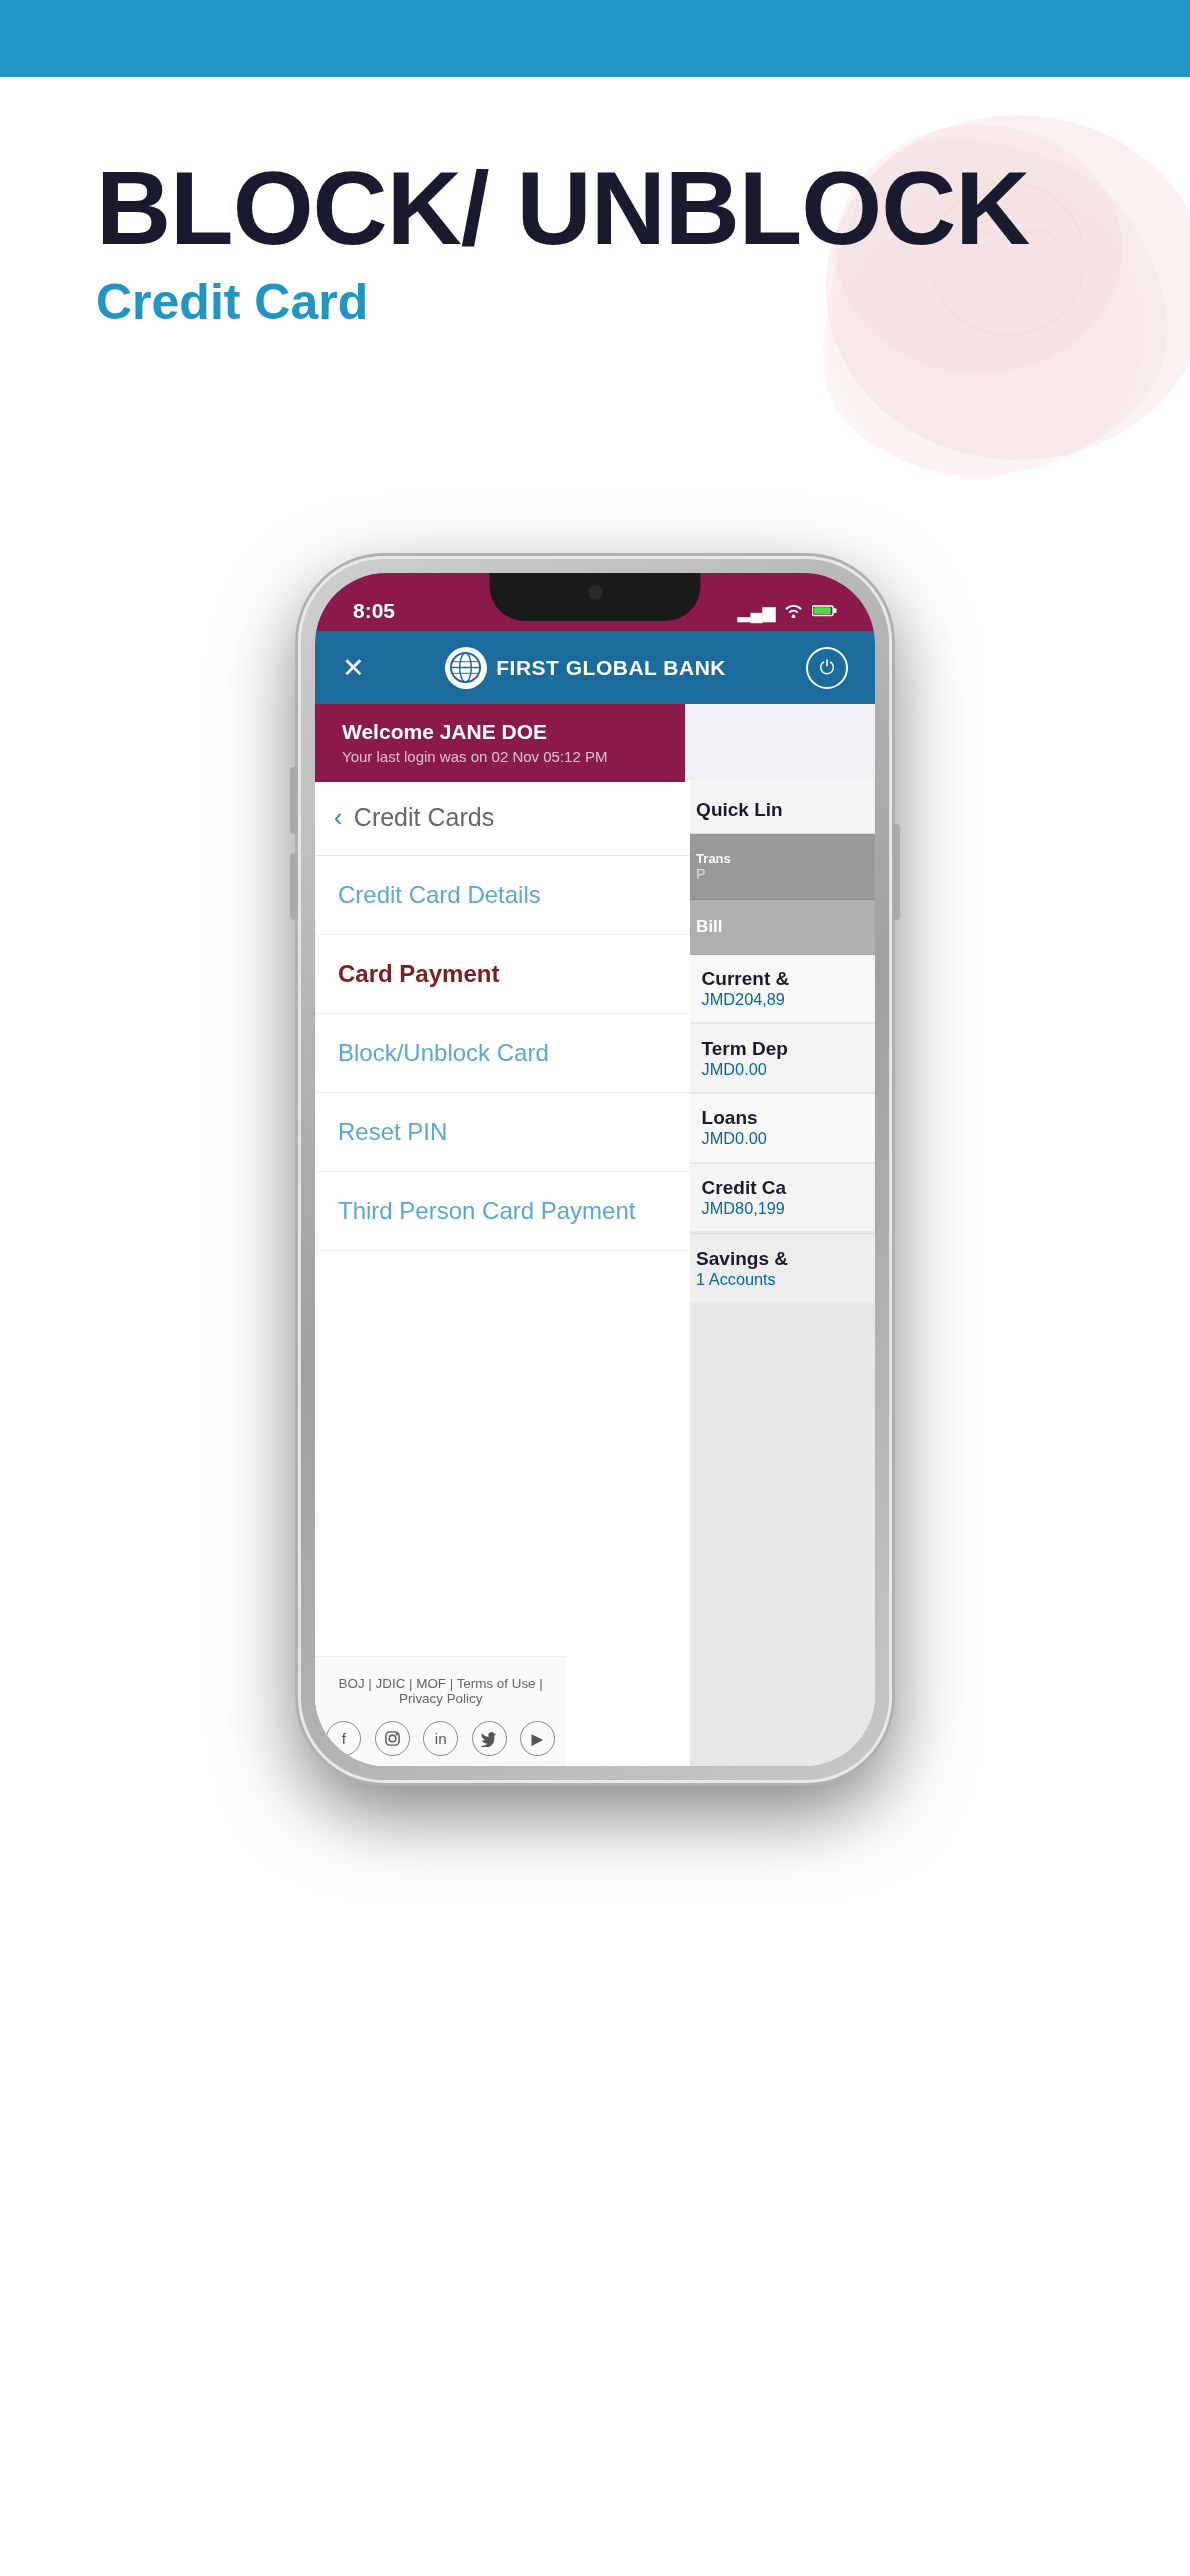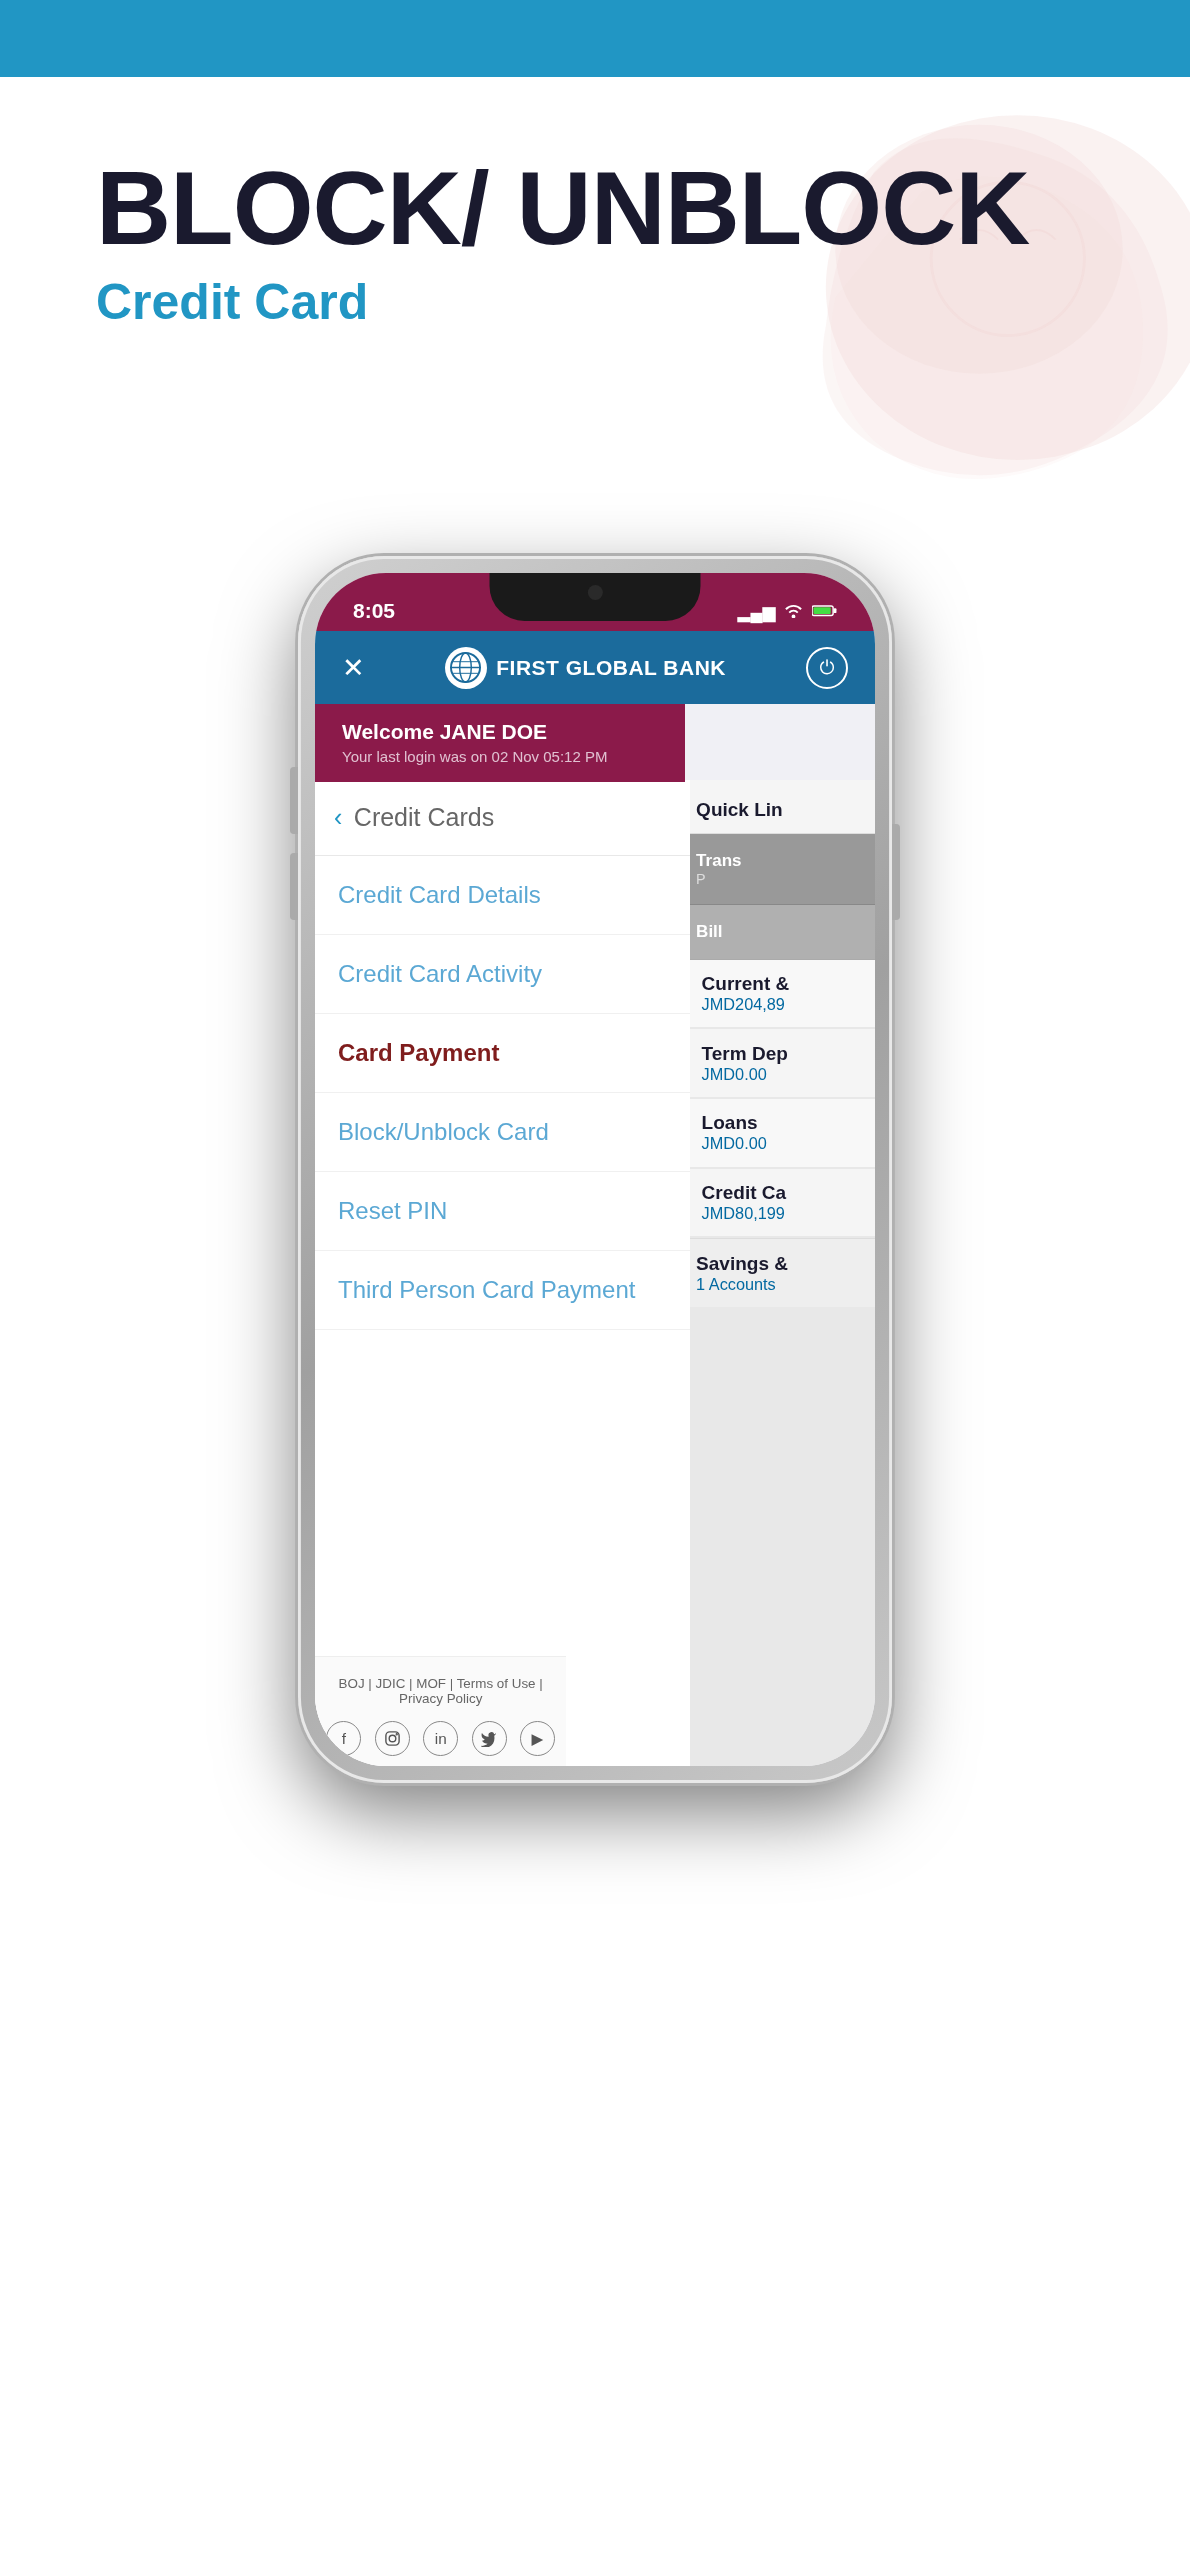--- a/index.html
+++ b/index.html
@@ -481,23 +481,20 @@
       <div class="screen-content">
 
         <div class="menu-panel">
           <div class="menu-header">
             <span class="menu-back-btn">‹</span>
             <span class="menu-title">Credit Cards</span>
           </div>
           <ul class="menu-items">
             <li class="menu-item inactive">
               <span>Credit Card Details</span>
-            </li>
-            <li class="menu-item inactive">
-              <span>Credit Card Activity</span>
             </li>
             <li class="menu-item active">
               <span>Card Payment</span>
             </li>
             <li class="menu-item inactive">
               <span>Block/Unblock Card</span>
             </li>
             <li class="menu-item inactive">
               <span>Reset PIN</span>
             </li>
@@ -527,21 +524,21 @@
             </div>
           </div>
         </div>
 
         <div class="quick-panel">
           <div style="background:#f5f5f5; padding: 19px 11.5px 11.5px; border-bottom:1px solid #ddd;">
             <div class="right-section-title">Quick Lin</div>
           </div>
 
           <div style="background:#999; padding:17px 11.5px; border-bottom:1px solid #888; position:relative;">
-            <div style="color:#fff; font-size:17px; font-weight:600;">Trans</div>
+            <div style="color:#fff; font-size:13px; font-weight:600;">Trans</div>
             <div style="color:#ddd; font-size:14.4px;">P</div>
           </div>
 
           <div style="background:#b0b0b0; padding:17px 11.5px; border-bottom:1px solid #aaa; position:relative;">
             <div style="color:#fff; font-size:17px; font-weight:600;">Bill</div>
           </div>
 
           <div class="right-row" style="background:#f8f8f8;">
             <div class="accent-bar-current"></div>
             <div class="right-section-title">Current &amp;</div>

